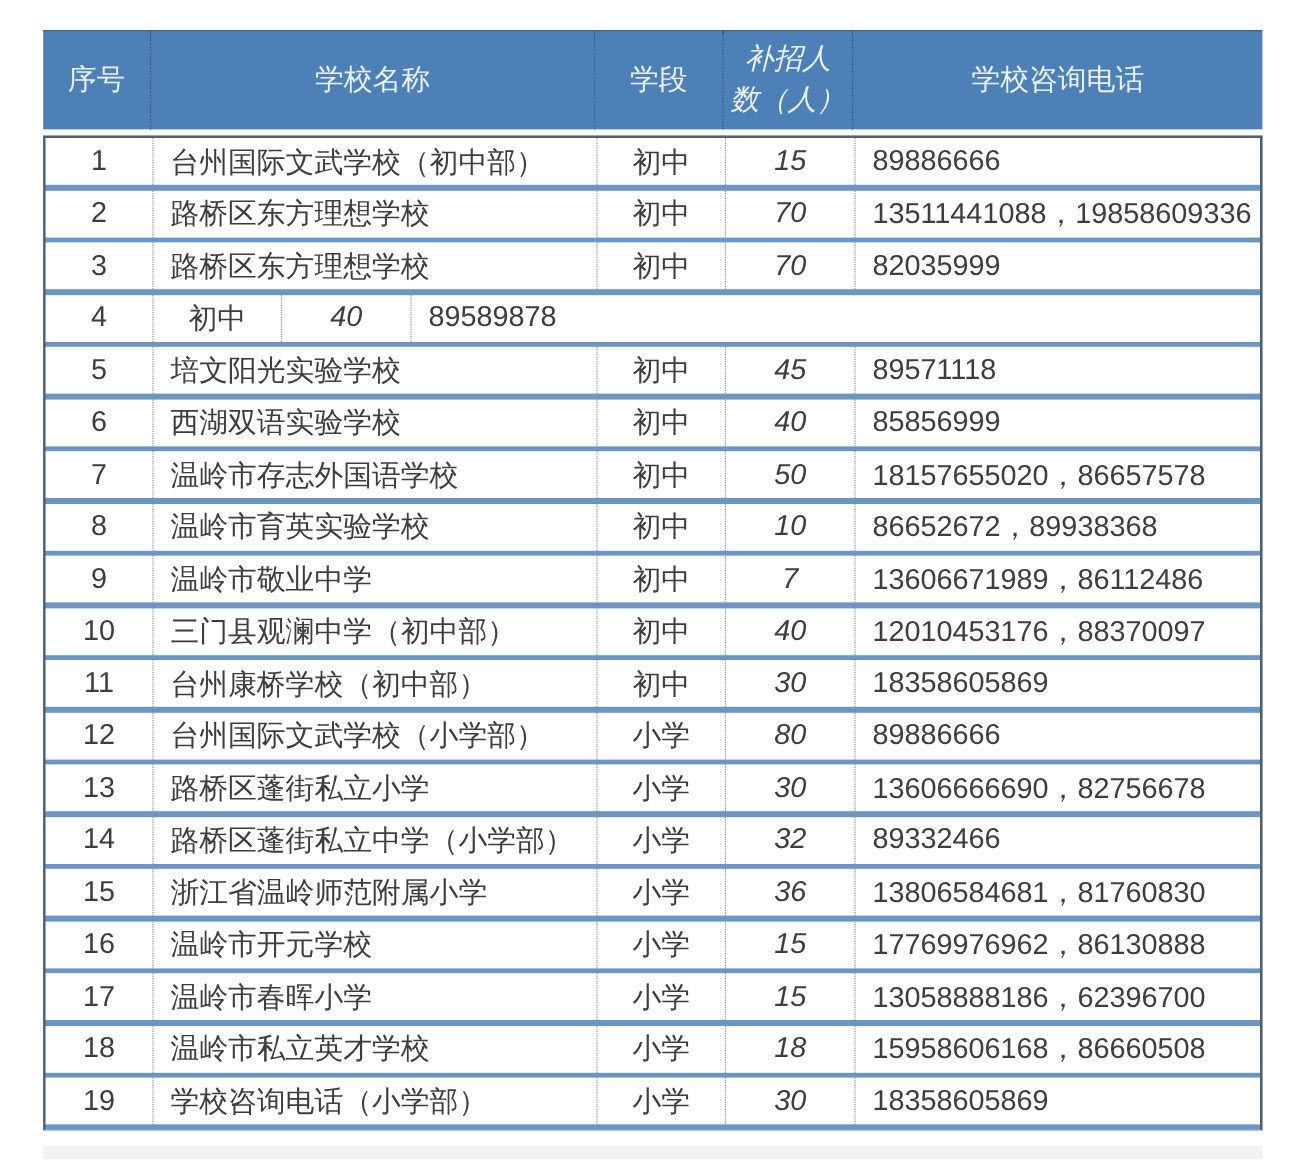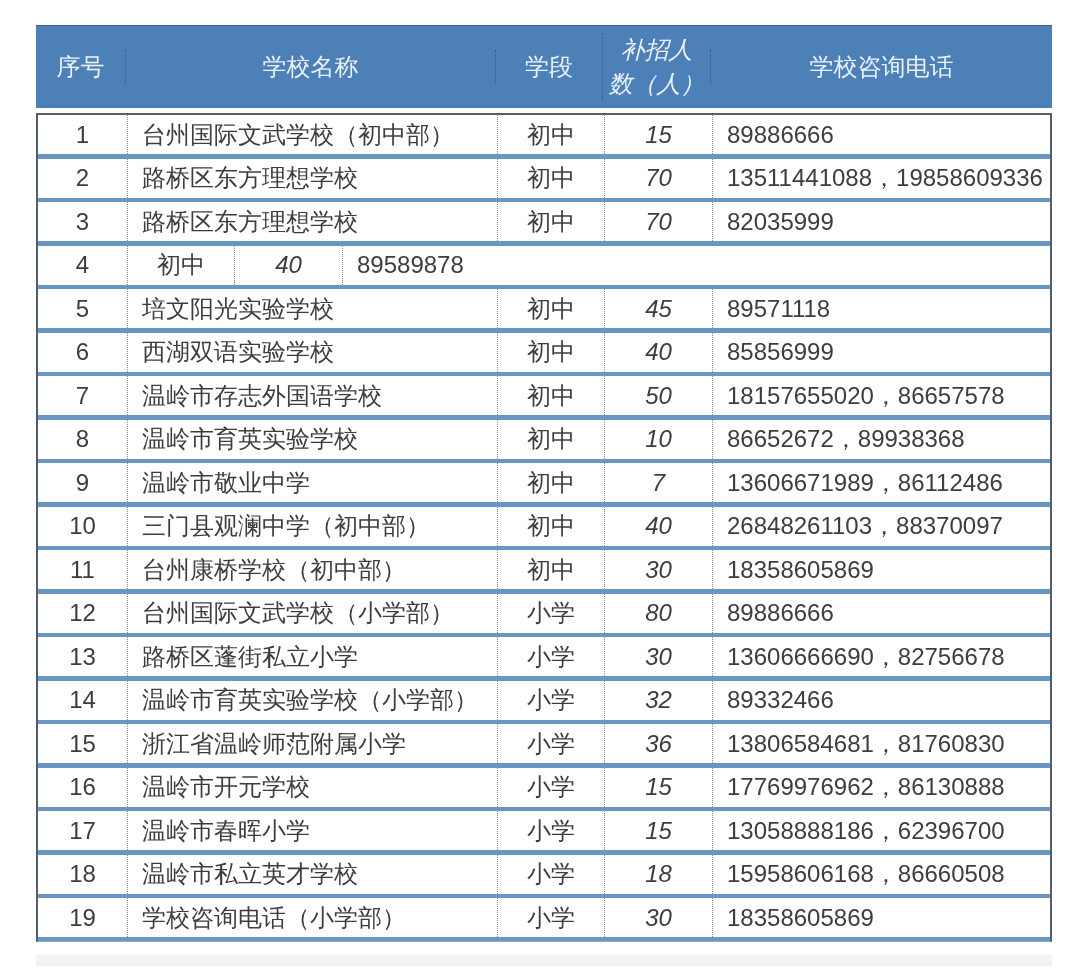--- a/index.html
+++ b/index.html
@@ -23,21 +23,20 @@
     top: 25px;
     width: 1016px;
   }
   
   .thead {
     display: flex;
     height: 83px;
     background: #4e80b8;
     border-top: 1px solid #3e6596;
     box-sizing: border-box;
-    align-items: center;
   }
   .hcell {
     display: flex;
     align-items: center;
     justify-content: center;
     color: #e9f1fb;
     font-size: 24px;
     line-height: 1.4;
     text-align: center;
     box-sizing: border-box;
@@ -172,21 +171,21 @@
     <div class="cell c2 left">温岭市敬业中学</div>
     <div class="cell c3">初中</div>
     <div class="cell c4">7</div>
     <div class="cell c5 left">13606671989，86112486</div>
   </div>
         <div class="row">
     <div class="cell c1">10</div>
     <div class="cell c2 left">三门县观澜中学（初中部）</div>
     <div class="cell c3">初中</div>
     <div class="cell c4">40</div>
-    <div class="cell c5 left">26848261103，88370097</div>
+    <div class="cell c5 left">12010453176，88370097</div>
   </div>
         <div class="row">
     <div class="cell c1">11</div>
     <div class="cell c2 left">台州康桥学校（初中部）</div>
     <div class="cell c3">初中</div>
     <div class="cell c4">30</div>
     <div class="cell c5 left">18358605869</div>
   </div>
         <div class="row">
     <div class="cell c1">12</div>
@@ -197,21 +196,21 @@
   </div>
         <div class="row">
     <div class="cell c1">13</div>
     <div class="cell c2 left">路桥区蓬街私立小学</div>
     <div class="cell c3">小学</div>
     <div class="cell c4">30</div>
     <div class="cell c5 left">13606666690，82756678</div>
   </div>
         <div class="row">
     <div class="cell c1">14</div>
-    <div class="cell c2 left">温岭市育英实验学校（小学部）</div>
+    <div class="cell c2 left">路桥区蓬街私立中学（小学部）</div>
     <div class="cell c3">小学</div>
     <div class="cell c4">32</div>
     <div class="cell c5 left">89332466</div>
   </div>
         <div class="row">
     <div class="cell c1">15</div>
     <div class="cell c2 left">浙江省温岭师范附属小学</div>
     <div class="cell c3">小学</div>
     <div class="cell c4">36</div>
     <div class="cell c5 left">13806584681，81760830</div>

